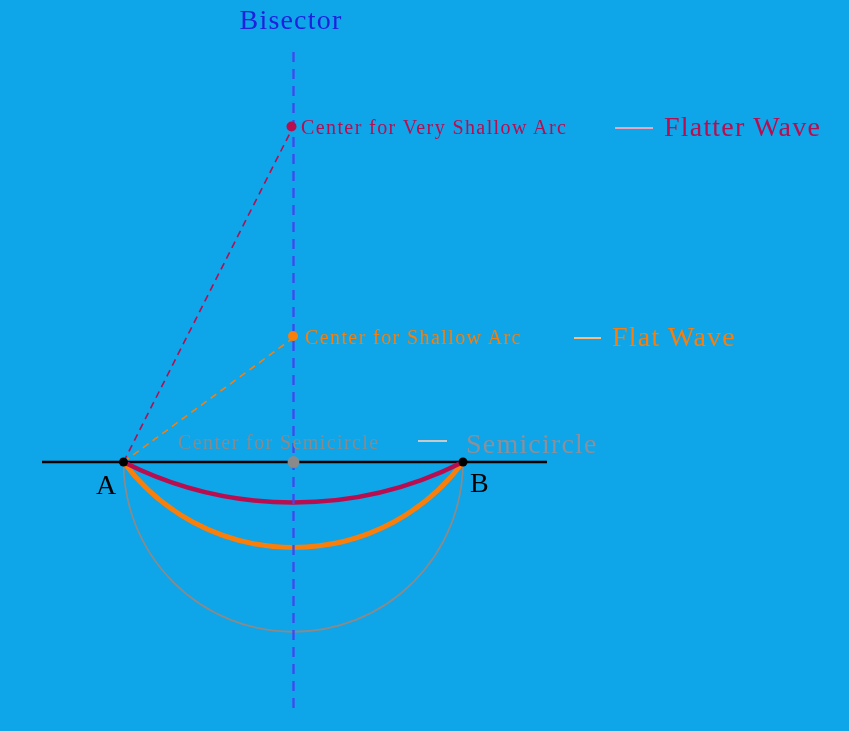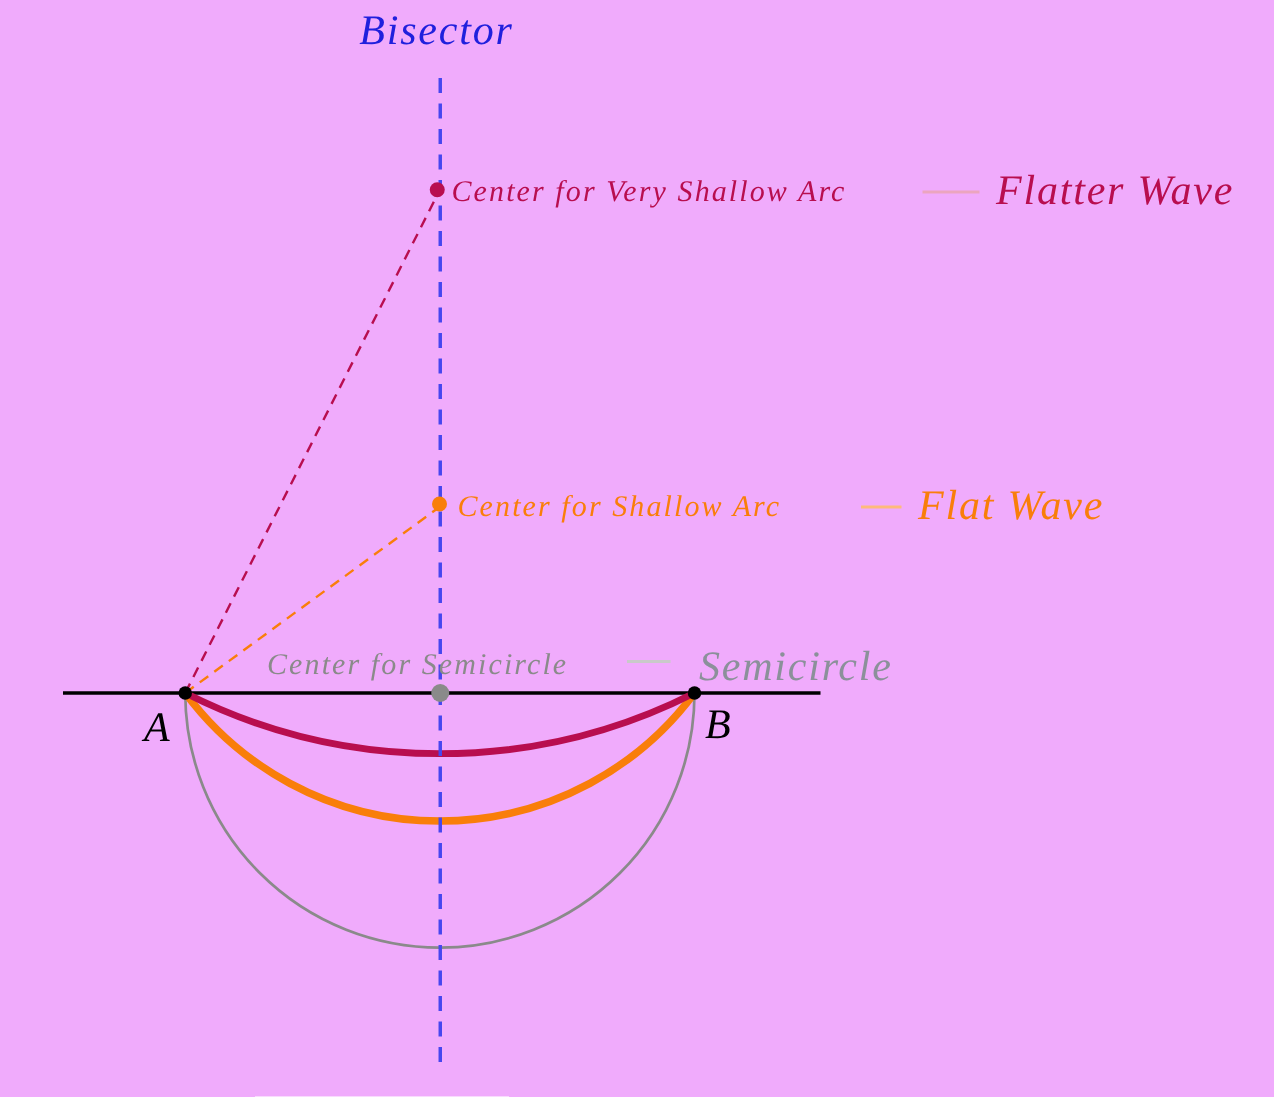--- a/index.html
+++ b/index.html
@@ -4,24 +4,23 @@
 <style>
   html, body {
     margin: 0;
     padding: 0;
     background: #ffffff;
   }
   #stage {
     position: relative;
     width: 849px;
     height: 731px;
-    background: #f0abfc;
+    background: #0ea5e9;
     overflow: hidden;
     font-family: "Liberation Serif", "DejaVu Serif", serif;
-    font-style: italic;
   }
   svg { display: block; }
   text {
     font-family: "Liberation Serif", "DejaVu Serif", serif;
   }
   .label-small {
     font-size: 20px;
     letter-spacing: 1.4px;
   }
   .label-large {

